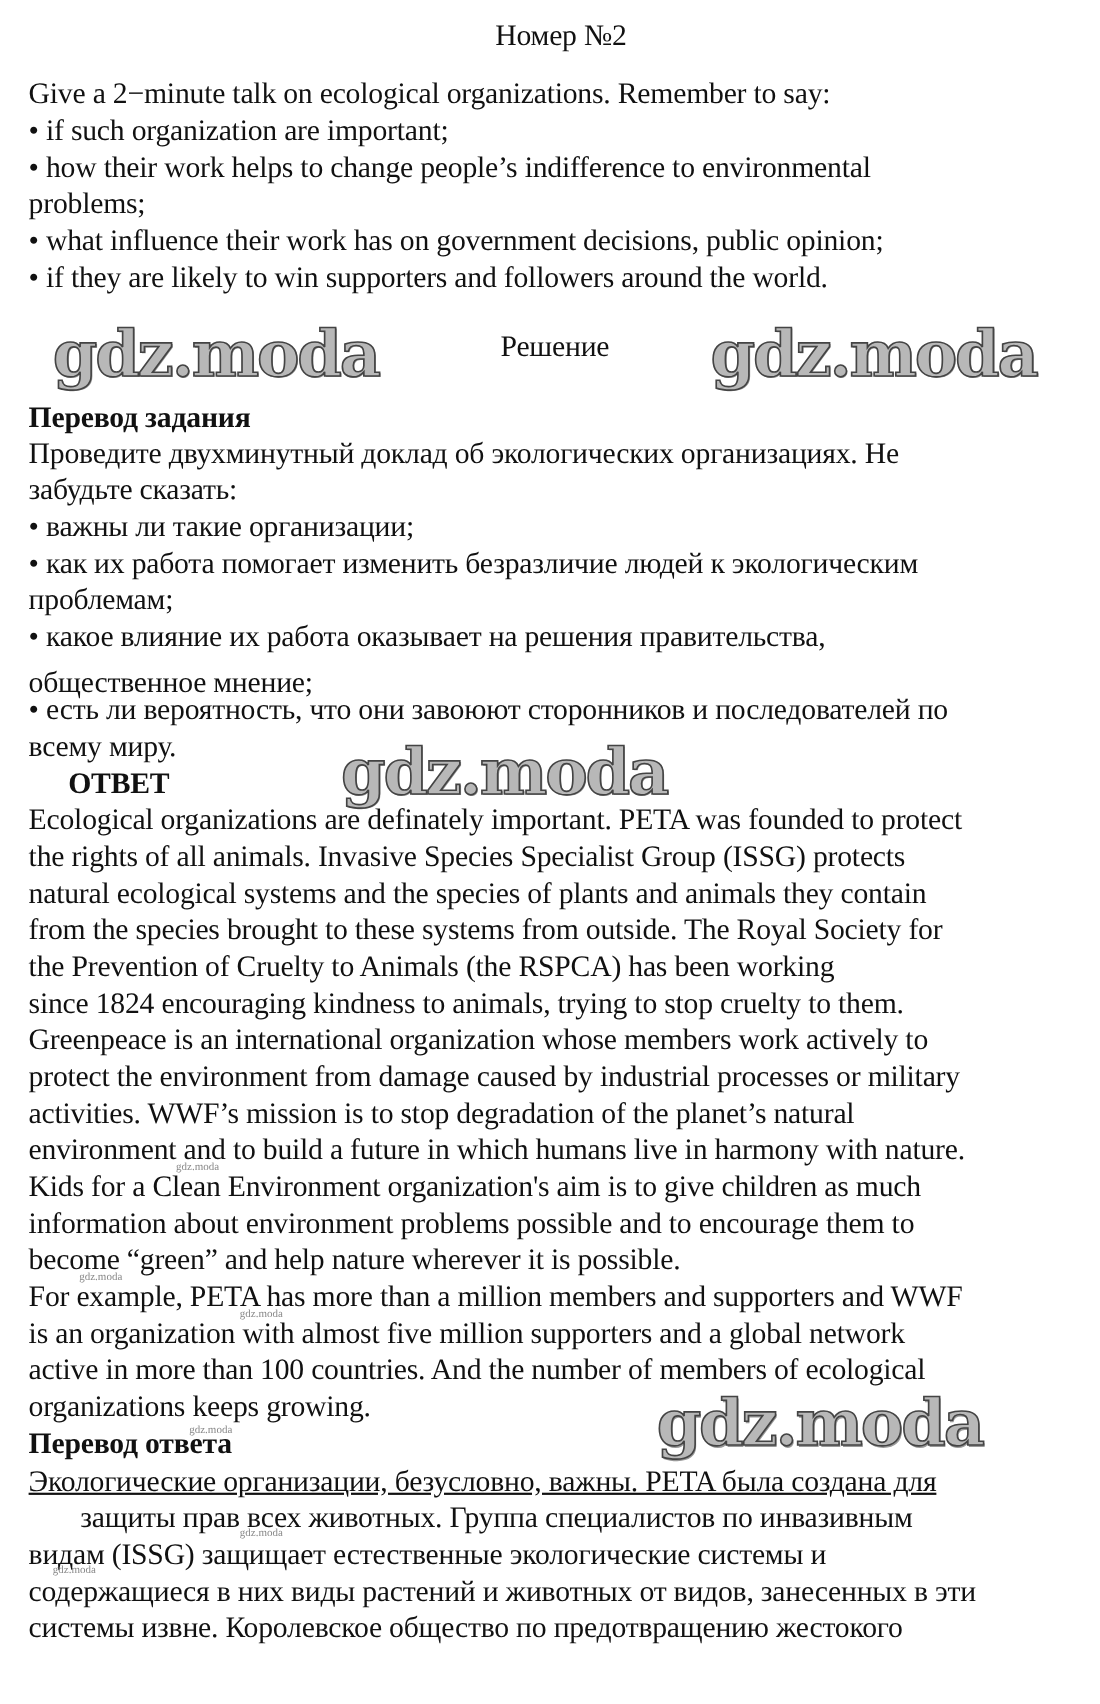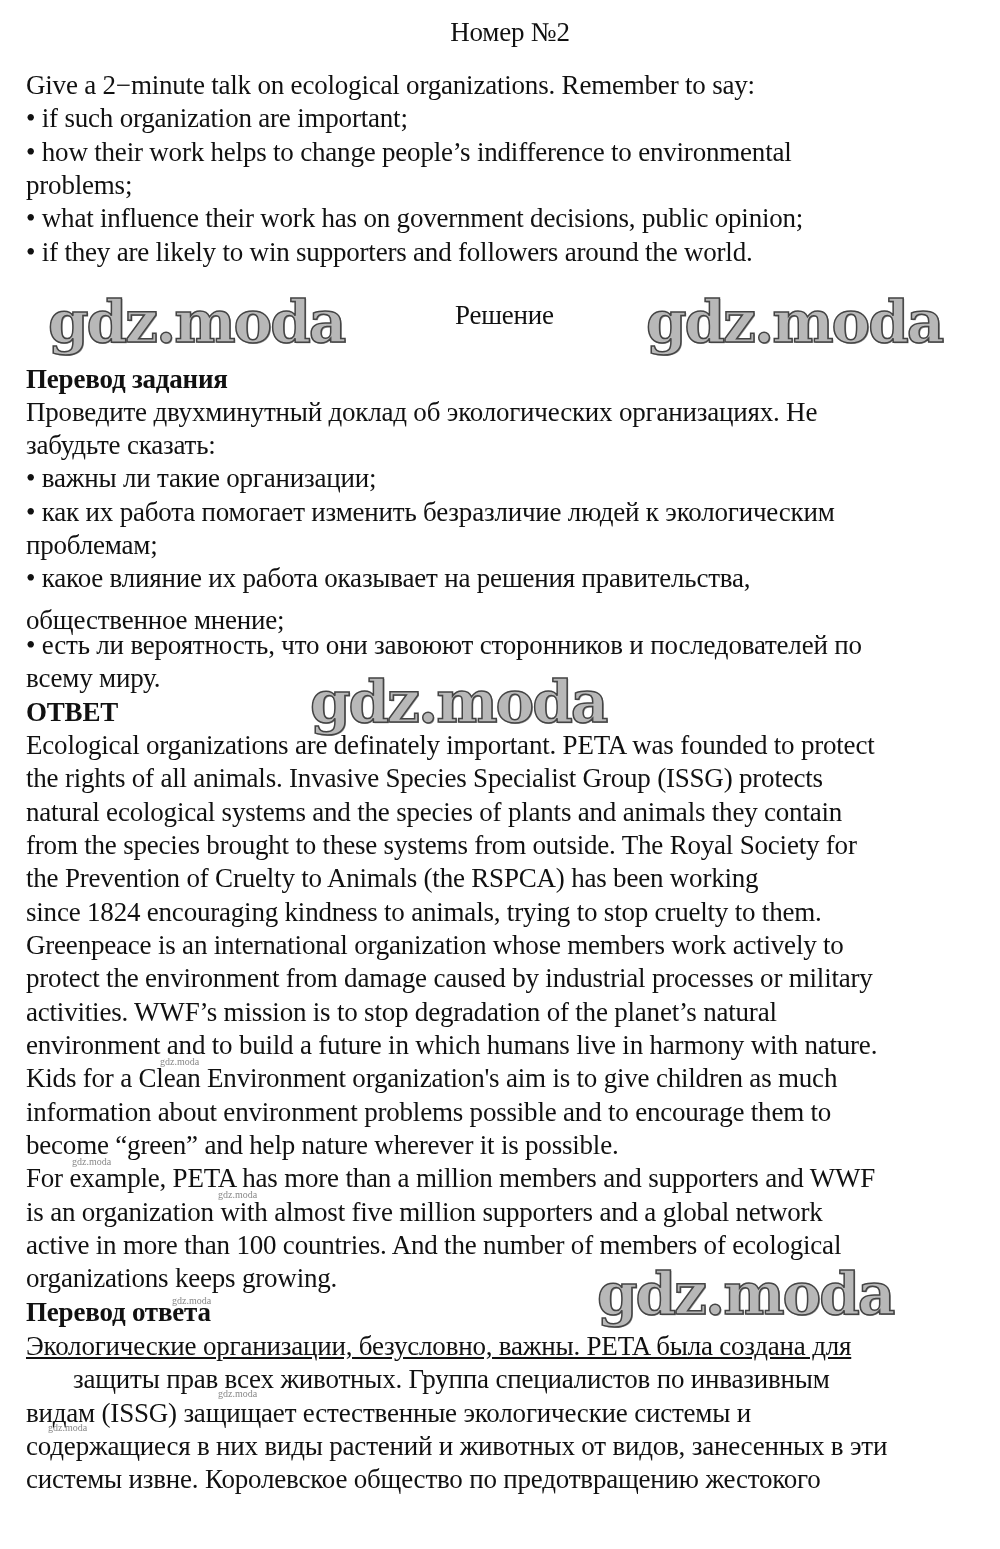--- a/index.html
+++ b/index.html
@@ -8,21 +8,21 @@
     font-family: "Liberation Serif", "DejaVu Serif", serif;
     color: #111111;
   }
   .line {
     position: absolute; left: 26px;
     font-size: 27px; line-height: 33px; white-space: nowrap;
     letter-spacing: -0.2px;
   }
   .center { left: 0; width: 1020px; text-align: center; }
   .ital { font-weight: bold; }
-  .bold { font-weight: bold; }
+  .bold { font-weight: bold; margin-left: 36px; }
   .wm {
     position: absolute;
     font-family: "DejaVu Serif", "Liberation Serif", serif;
     font-weight: bold; font-size: 58px; line-height: 60px;
     color: #b8b8b8;
     -webkit-text-stroke: 1.5px #444;
     letter-spacing: -2px;
     text-shadow: 1px 1px 0 #999;
   }
   .wm-small {

